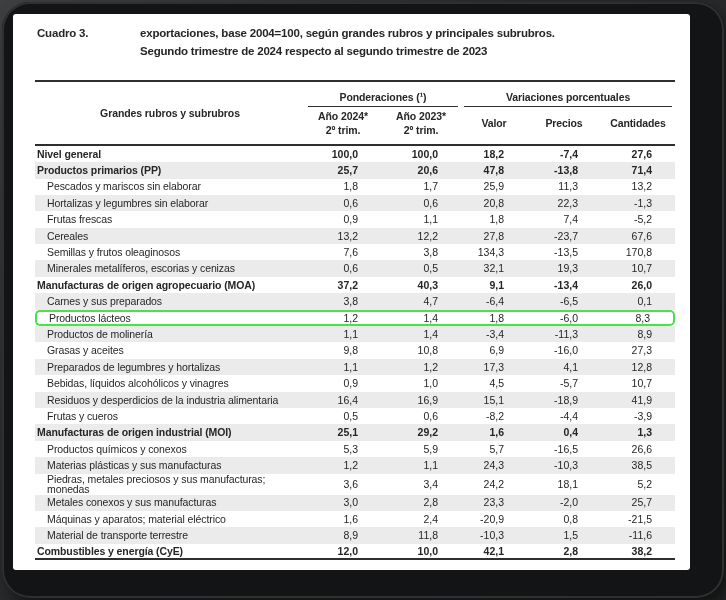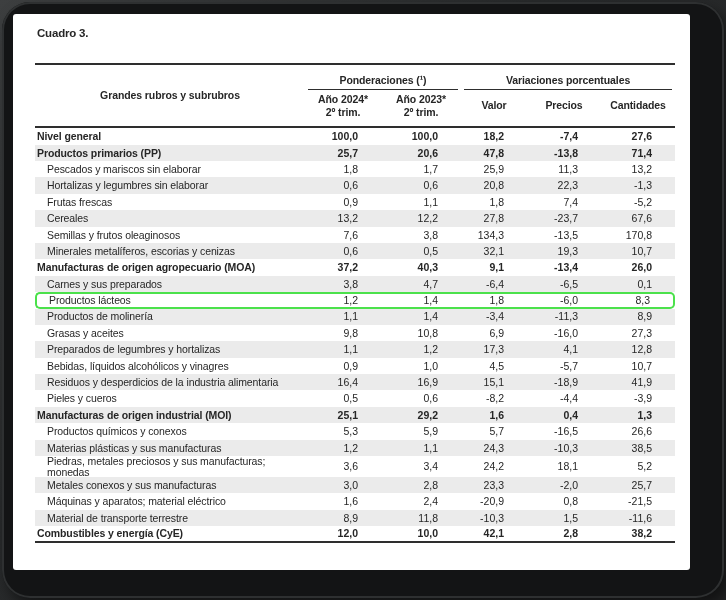--- a/index.html
+++ b/index.html
@@ -115,20 +115,22 @@
 </head>
 <body>
 
 <div class="stage">
   <div class="frame"></div>
   <div class="card">
 
     <div class="title-row">
       <div class="cuadro">Cuadro 3.</div>
       <div class="title-text">
+        <div>exportaciones, base 2004=100, según grandes rubros y principales subrubros.</div>
+        <div>Segundo trimestre de 2024 respecto al segundo trimestre de 2023</div>
       </div>
     </div>
 
     <table class="tbl">
       <colgroup>
         <col class="c-label">
         <col class="c-p24">
         <col class="c-p23">
         <col class="c-val">
         <col class="c-pre">
@@ -287,21 +289,21 @@
   </tr>
           <tr class="sub">
     <td class="lbl">Residuos y desperdicios de la industria alimentaria</td>
     <td class="num">16,4</td>
     <td class="num">16,9</td>
     <td class="num">15,1</td>
     <td class="num">-18,9</td>
     <td class="num">41,9</td>
   </tr>
           <tr class="sub">
-    <td class="lbl">Pieles y cueros</td>
+    <td class="lbl">Frutas y cueros</td>
     <td class="num">0,5</td>
     <td class="num">0,6</td>
     <td class="num">-8,2</td>
     <td class="num">-4,4</td>
     <td class="num">-3,9</td>
   </tr>
           <tr class="section">
     <td class="lbl">Manufacturas de origen industrial (MOI)</td>
     <td class="num">25,1</td>
     <td class="num">29,2</td>

